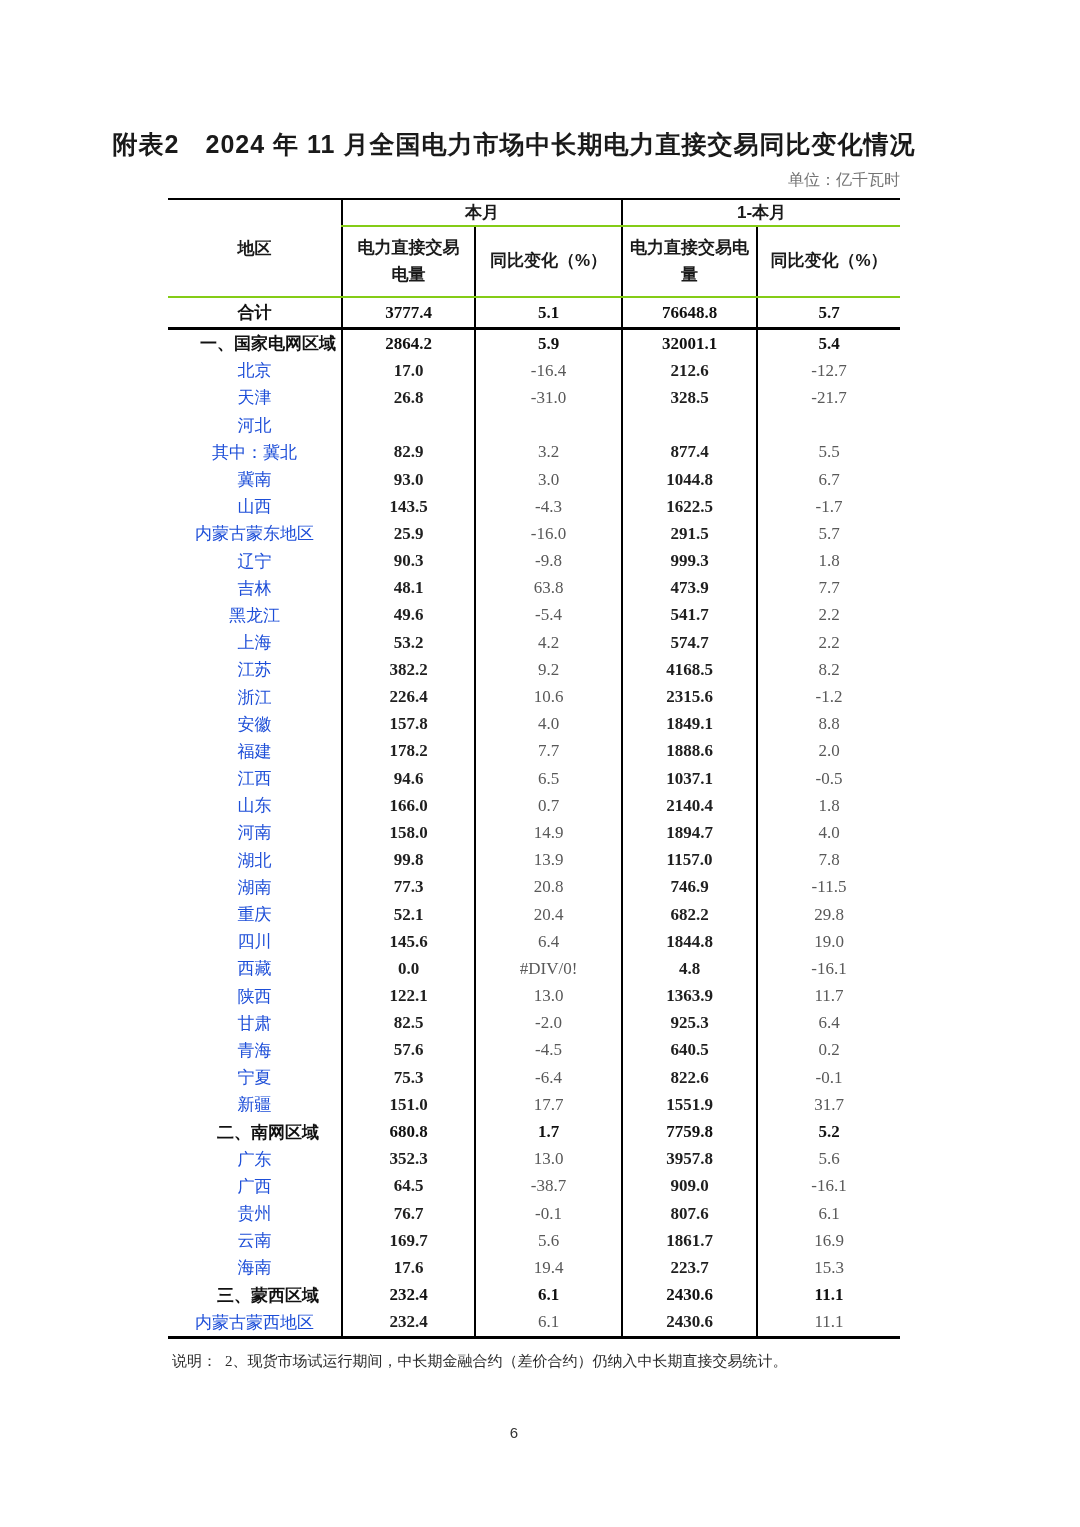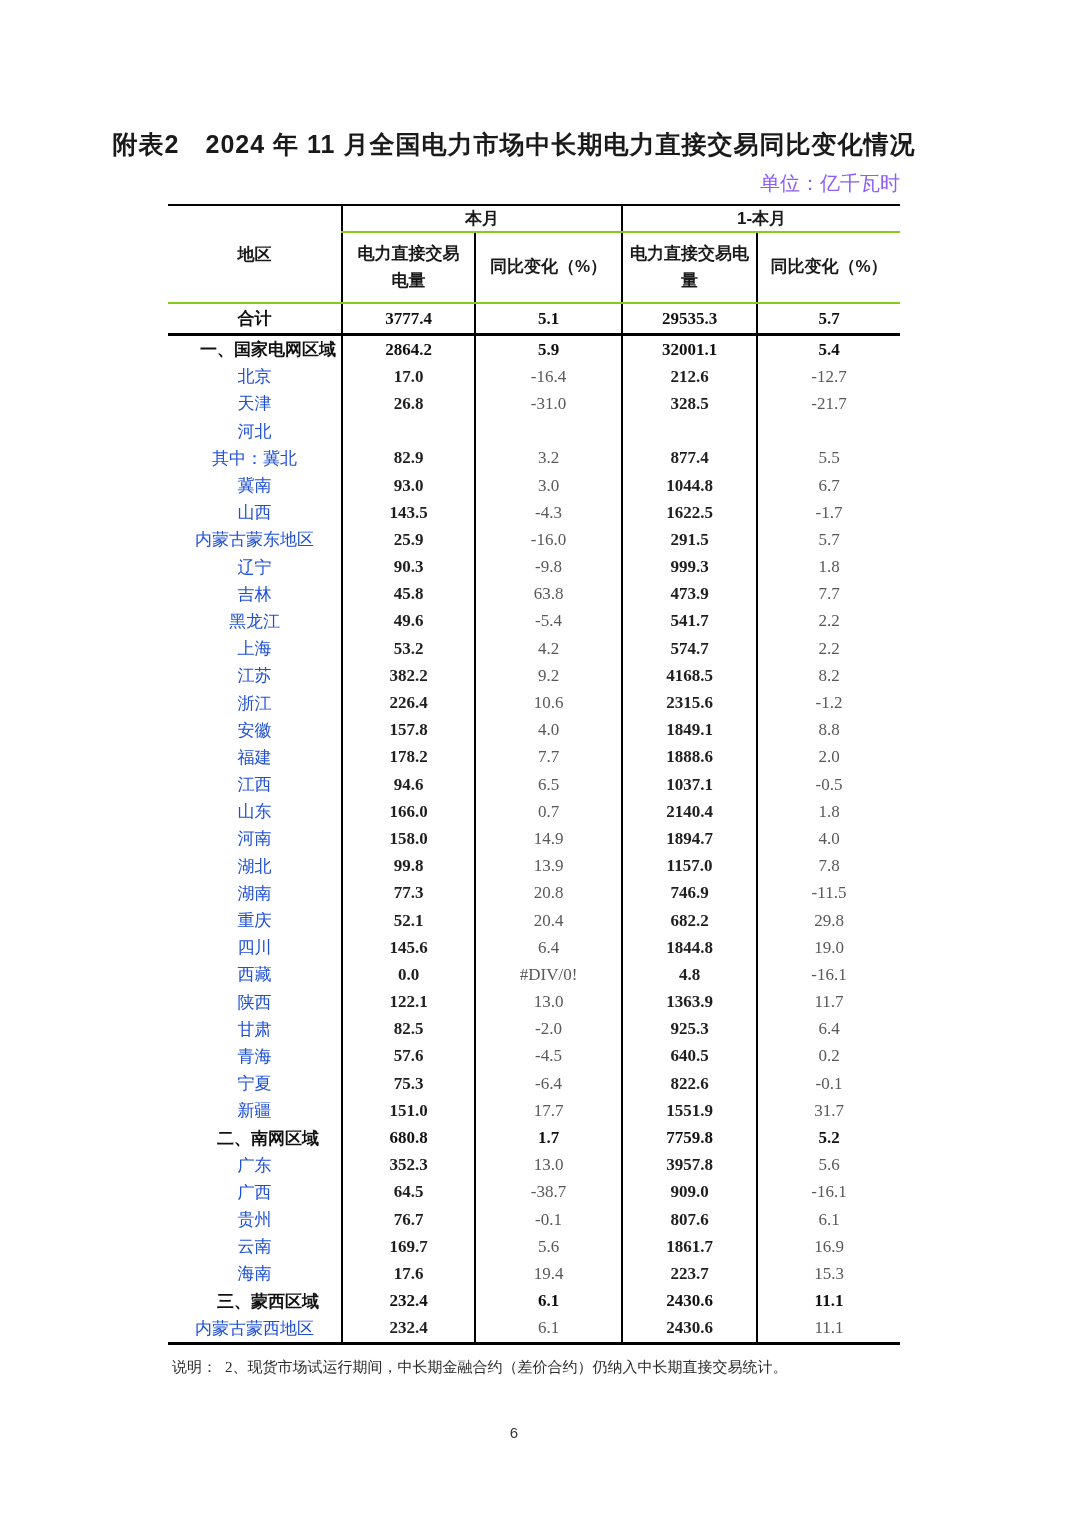--- a/index.html
+++ b/index.html
@@ -18,22 +18,22 @@
     font-family:"Liberation Sans","DejaVu Sans",sans-serif;
     font-size:25px;
     font-weight:700;
     color:#1a1a1a;
     letter-spacing:1px;
   }
   .unit-line {
     width:732px;
     margin:9px 12px 0 168px;
     text-align:right;
-    font-size:20px;
-    color:#8b5cf6;
+    font-size:16px;
+    color:#737373;
   }
   table.data-table {
     border-collapse:collapse;
     table-layout:fixed;
     width:732px;
     margin:7px 0 0 168px;
     border-top:2px solid #000;
     border-bottom:3px solid #000;
   }
   .data-table th, .data-table td {
@@ -118,21 +118,21 @@
         <th class="th-sub b-left">同比变化（%）</th>
         <th class="th-sub b-left">电力直接交易电量</th>
         <th class="th-sub b-left">同比变化（%）</th>
       </tr>
     </thead>
     <tbody id="table-body">
   <tr class="row-total">
     <td class="cell-region">合计</td>
     <td class="cell-num vol b-left">3777.4</td>
     <td class="cell-num yoy b-left">5.1</td>
-    <td class="cell-num vol b-left">29535.3</td>
+    <td class="cell-num vol b-left">76648.8</td>
     <td class="cell-num yoy b-left">5.7</td>
   </tr>
 
   <tr class="row-section">
     <td class="cell-region">一、国家电网区域</td>
     <td class="cell-num vol b-left">2864.2</td>
     <td class="cell-num yoy b-left">5.9</td>
     <td class="cell-num vol b-left">32001.1</td>
     <td class="cell-num yoy b-left">5.4</td>
   </tr>
@@ -196,21 +196,21 @@
   <tr class="row-province">
     <td class="cell-region">辽宁</td>
     <td class="cell-num vol b-left">90.3</td>
     <td class="cell-num yoy b-left">-9.8</td>
     <td class="cell-num vol b-left">999.3</td>
     <td class="cell-num yoy b-left">1.8</td>
   </tr>
 
   <tr class="row-province">
     <td class="cell-region">吉林</td>
-    <td class="cell-num vol b-left">45.8</td>
+    <td class="cell-num vol b-left">48.1</td>
     <td class="cell-num yoy b-left">63.8</td>
     <td class="cell-num vol b-left">473.9</td>
     <td class="cell-num yoy b-left">7.7</td>
   </tr>
 
   <tr class="row-province">
     <td class="cell-region">黑龙江</td>
     <td class="cell-num vol b-left">49.6</td>
     <td class="cell-num yoy b-left">-5.4</td>
     <td class="cell-num vol b-left">541.7</td>

